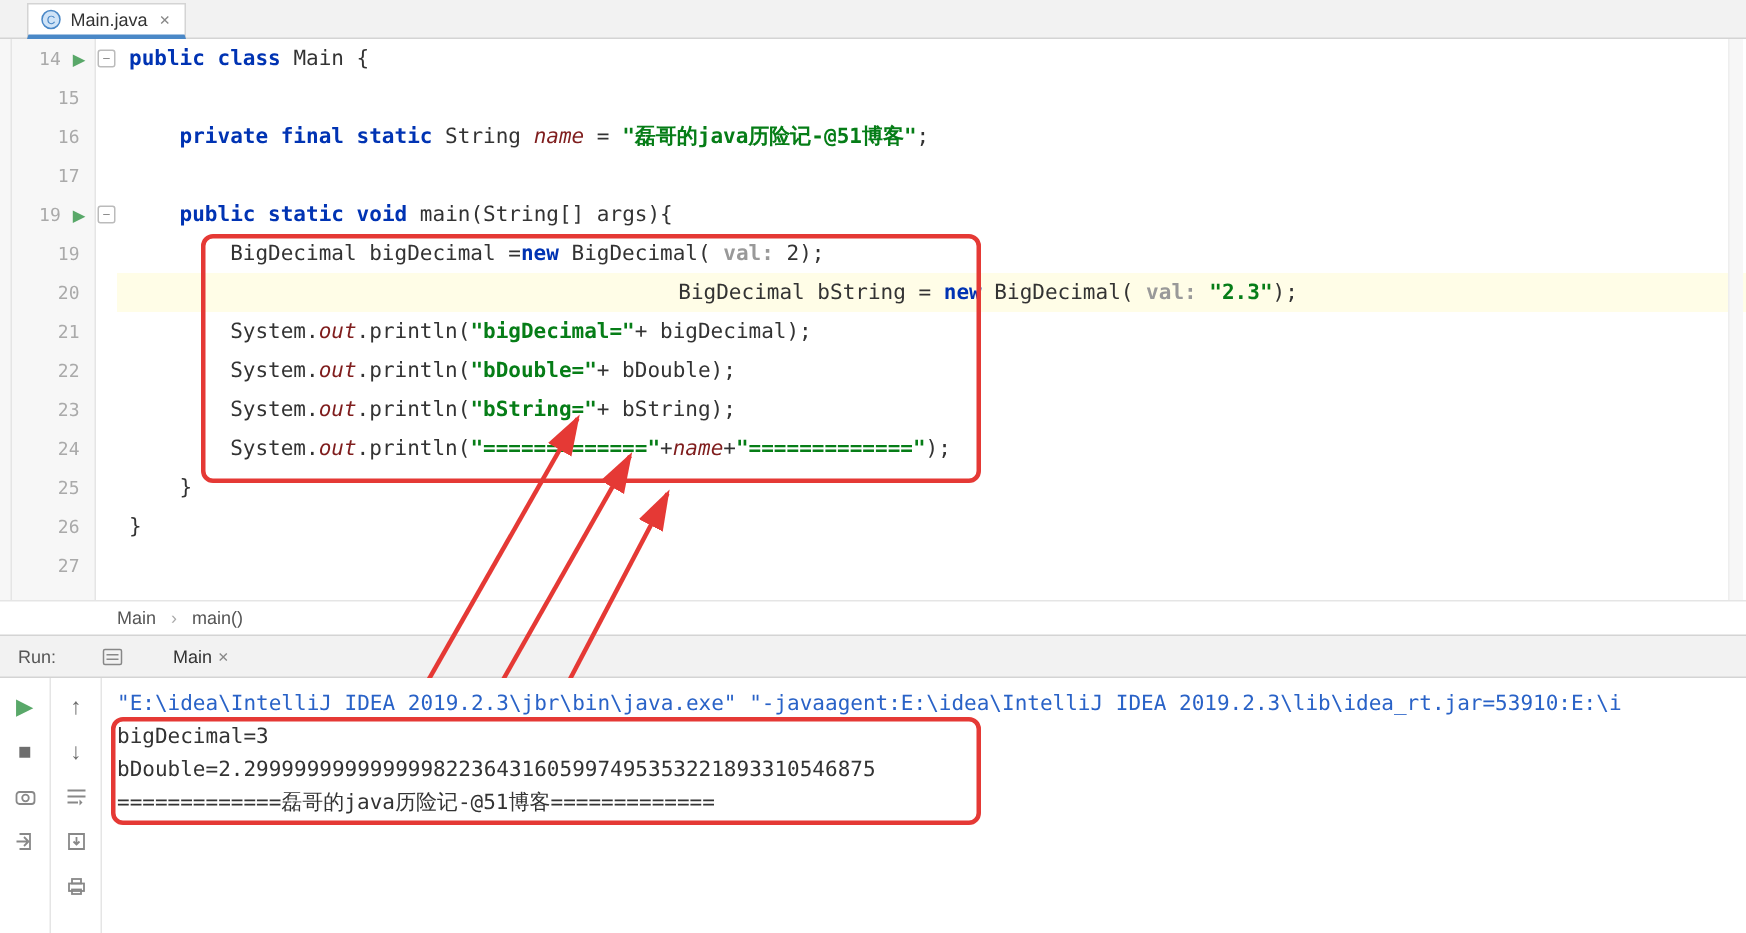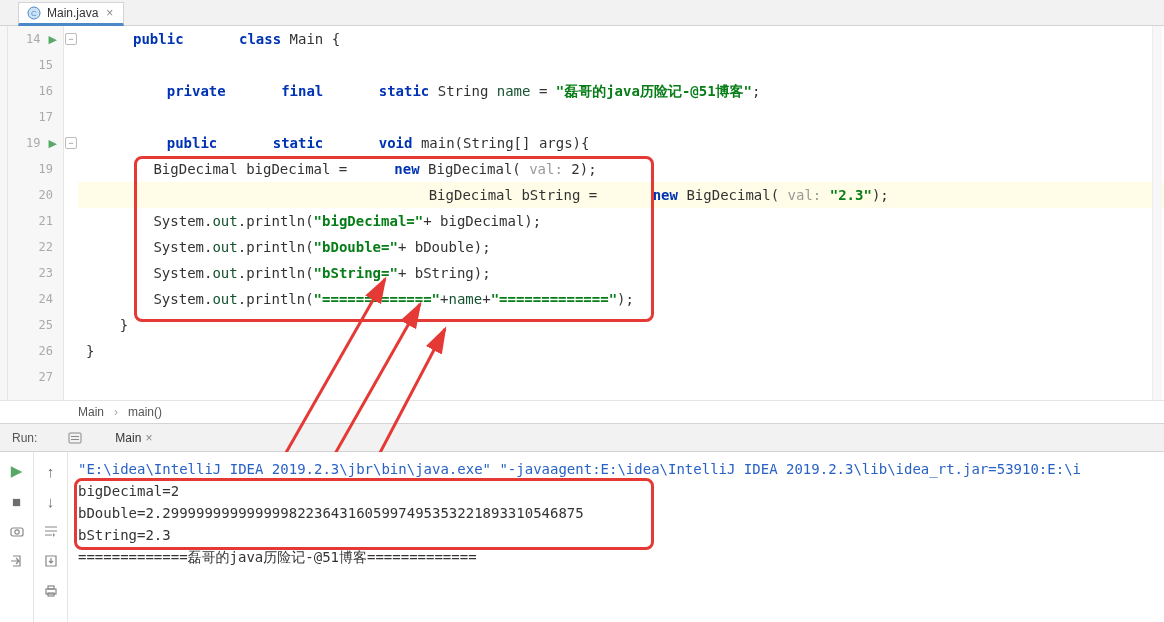--- a/index.html
+++ b/index.html
@@ -79,24 +79,24 @@
       font-size: 14px;
       overflow: hidden;
     }
     .code-line {
       height: 26px;
       line-height: 26px;
       white-space: pre;
       padding-left: 8px;
     }
     .hl-line { background: #fffde7; text-align: center; }
-    .kw { color: #0033b3; font-weight: bold; margin-left: 47px; }
+    .kw { color: #0033b3; font-weight: bold; }
     .str { color: #067d17; font-weight: bold; }
-    .fld { color: #14532d; }
-    .hint { color: #999; }
+    .fld { color: #7f1d1d; font-style: italic; }
+    .hint { color: #999; font-weight: bold; }
     .red-rect {
       position: absolute;
       border: 3px solid #e53935;
       border-radius: 8px;
       pointer-events: none;
     }
     .arrow-svg { position: absolute; pointer-events: none; }
     .breadcrumb {
       height: 24px;
       border-top: 1px solid #e5e5e5;
@@ -354,21 +354,20 @@
       <div class="action-btn">
         <svg width="16" height="16" viewBox="0 0 16 16">
             <rect x="3" y="6" width="10" height="5" fill="none" stroke="#888" stroke-width="1.2"></rect>
             <rect x="5" y="3" width="6" height="3" fill="none" stroke="#888" stroke-width="1.2"></rect>
             <rect x="5" y="10" width="6" height="3" fill="none" stroke="#888" stroke-width="1.2"></rect>
           </svg>
       </div>
     </div>
     <div class="console">
       <div class="console-line cmd-line">"E:\idea\IntelliJ IDEA 2019.2.3\jbr\bin\java.exe" "-javaagent:E:\idea\IntelliJ IDEA 2019.2.3\lib\idea_rt.jar=53910:E:\i</div>
-      <div class="console-line">bigDecimal=2</div>
+      <div class="console-line">bigDecimal=3</div>
       <div class="console-line">bDouble=2.29999999999999982236431605997495353221893310546875</div>
-      <div class="console-line">bString=2.3</div>
       <div class="console-line">=============磊哥的java历险记-@51博客=============</div>
 
       <div class="red-rect" style="left:6px;top:26px;width:580px;height:72px;"></div>
     </div>
   </div>
 </div>
 
 </body></html>

